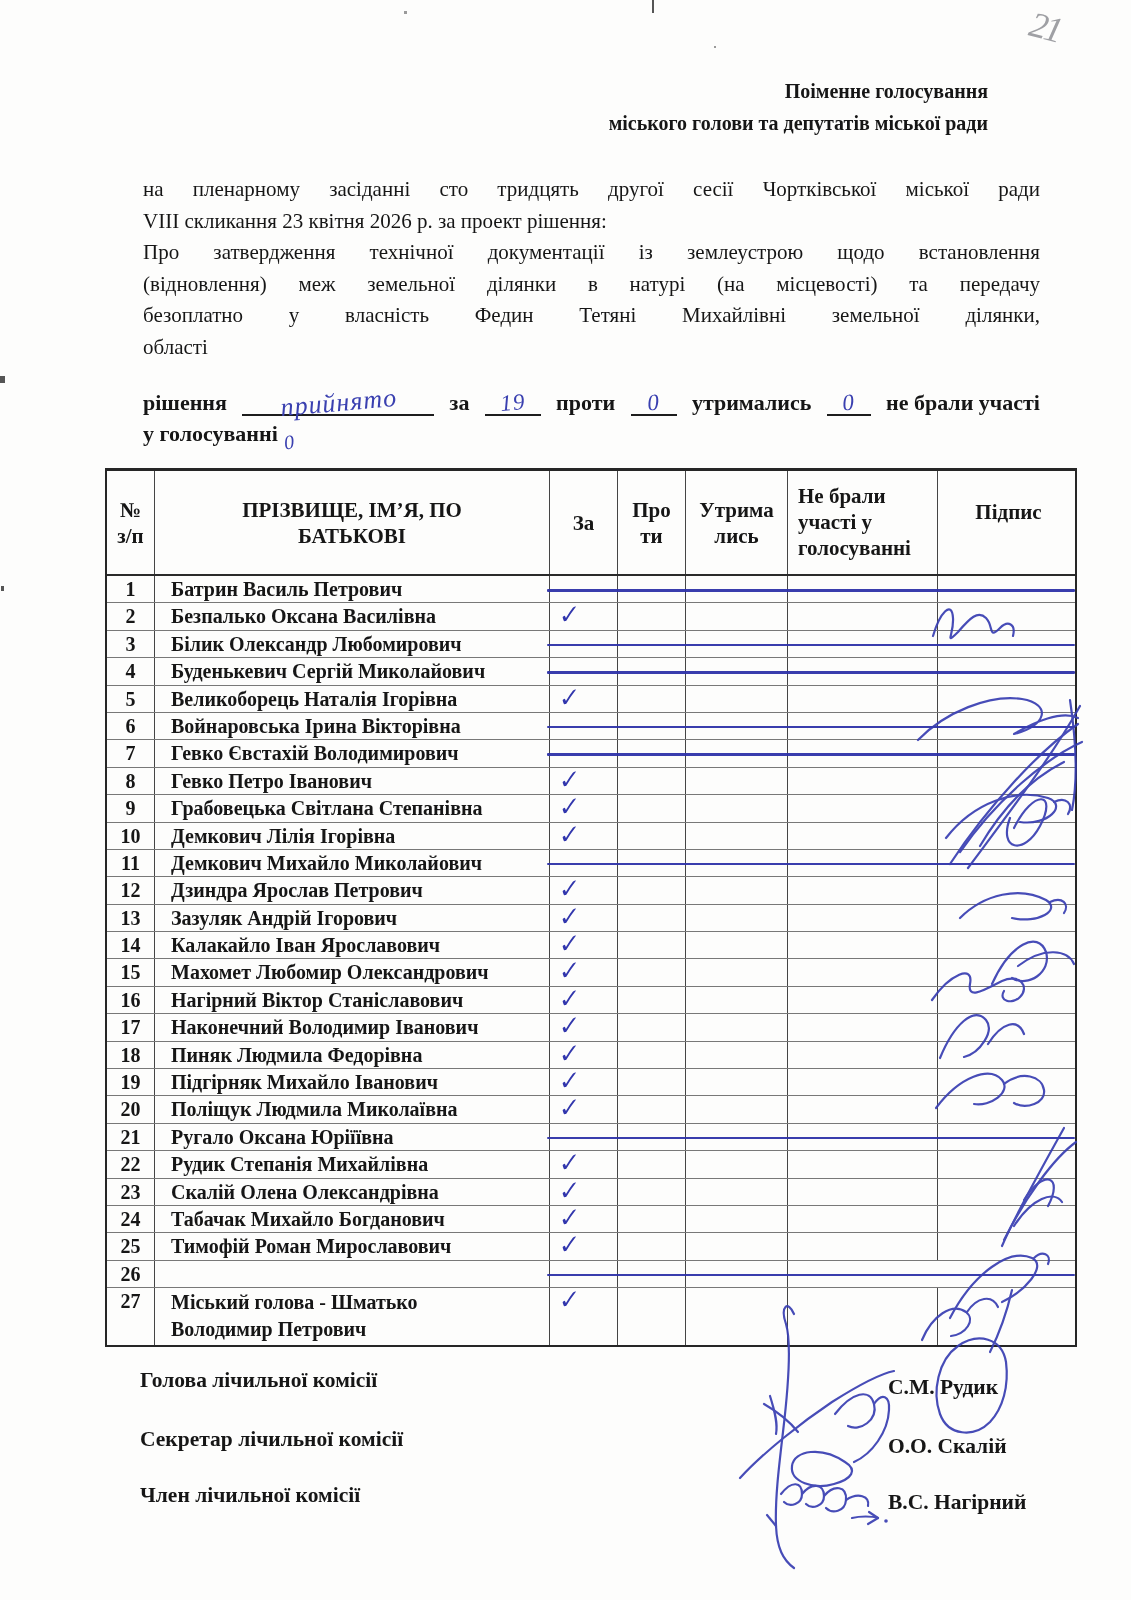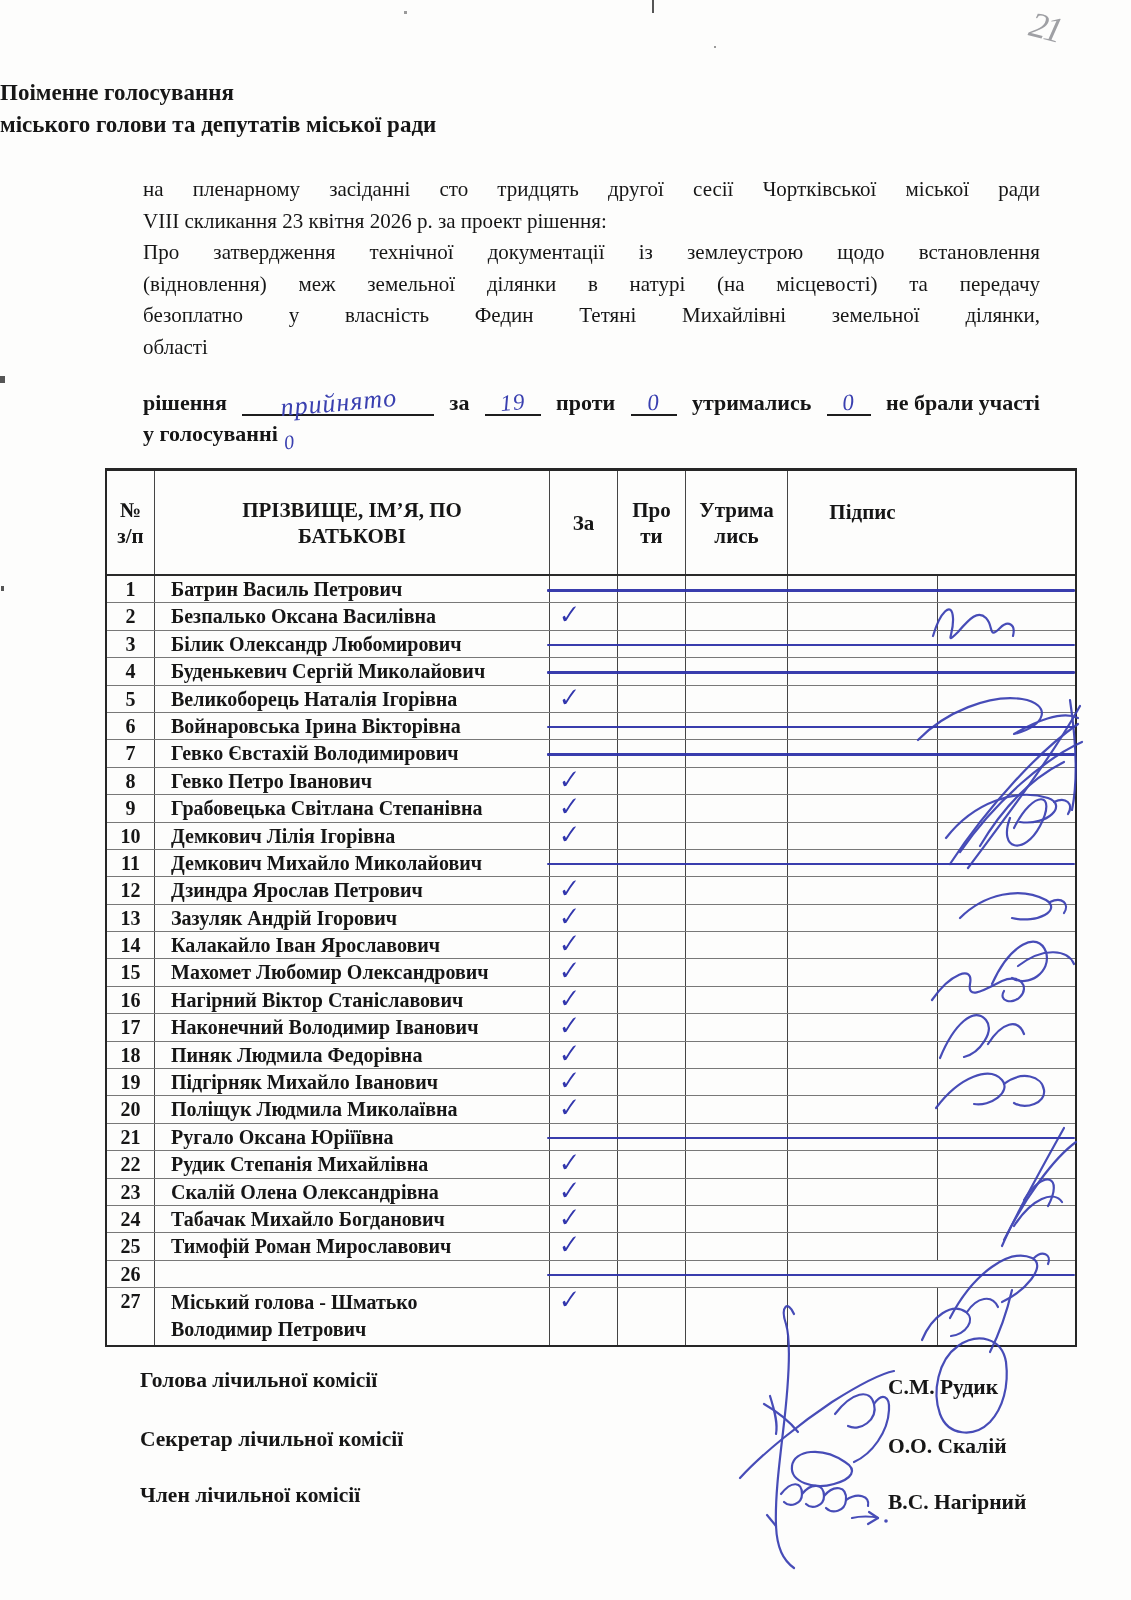--- a/index.html
+++ b/index.html
@@ -23,21 +23,21 @@
   }
   .pencil-num {
     position: absolute; top: 6px; left: 1030px;
     font-style: italic; font-size: 36px; color: #8f9095;
     transform: rotate(14deg); letter-spacing: -3px;
     opacity: .85;
   }
   
   .title-line1, .title-line2 {
     position: absolute; left: 0; width: 988px;
-    text-align: left; font-weight: 700; font-size: 23px;
+    text-align: right; font-weight: 700; font-size: 20px;
   }
   .title-line1 { top: 80px; }
   .title-line2 { top: 112px; }
   
   .bodytext {
     position: absolute; left: 143px; top: 174px; width: 897px;
     font-size: 21px; line-height: 31.5px;
   }
   .pline { width: 100%; }
   .j { text-align: justify; text-align-last: justify; }
@@ -170,20 +170,25 @@
         <span>За</span>
       </div>
       <div class="hcell hc-center">
         <span>Про</span>
         <span>ти</span>
       </div>
       <div class="hcell hc-center">
         <span>Утрима</span>
         <span>лись</span>
       </div>
+      <div class="hcell hc-top">
+        <div>Не брали</div>
+        <div>участі у</div>
+        <div>голосуванні</div>
+      </div>
       <div class="hcell hc-top-center">
         <span>Підпис</span>
       </div>
     </div>
     <div id="tbody">
         <div class="trow">
           <div class="cell num">1</div>
           <div class="cell name">Батрин Василь Петрович</div>
           <div class="cell za"></div>
           <div class="cell"></div>

